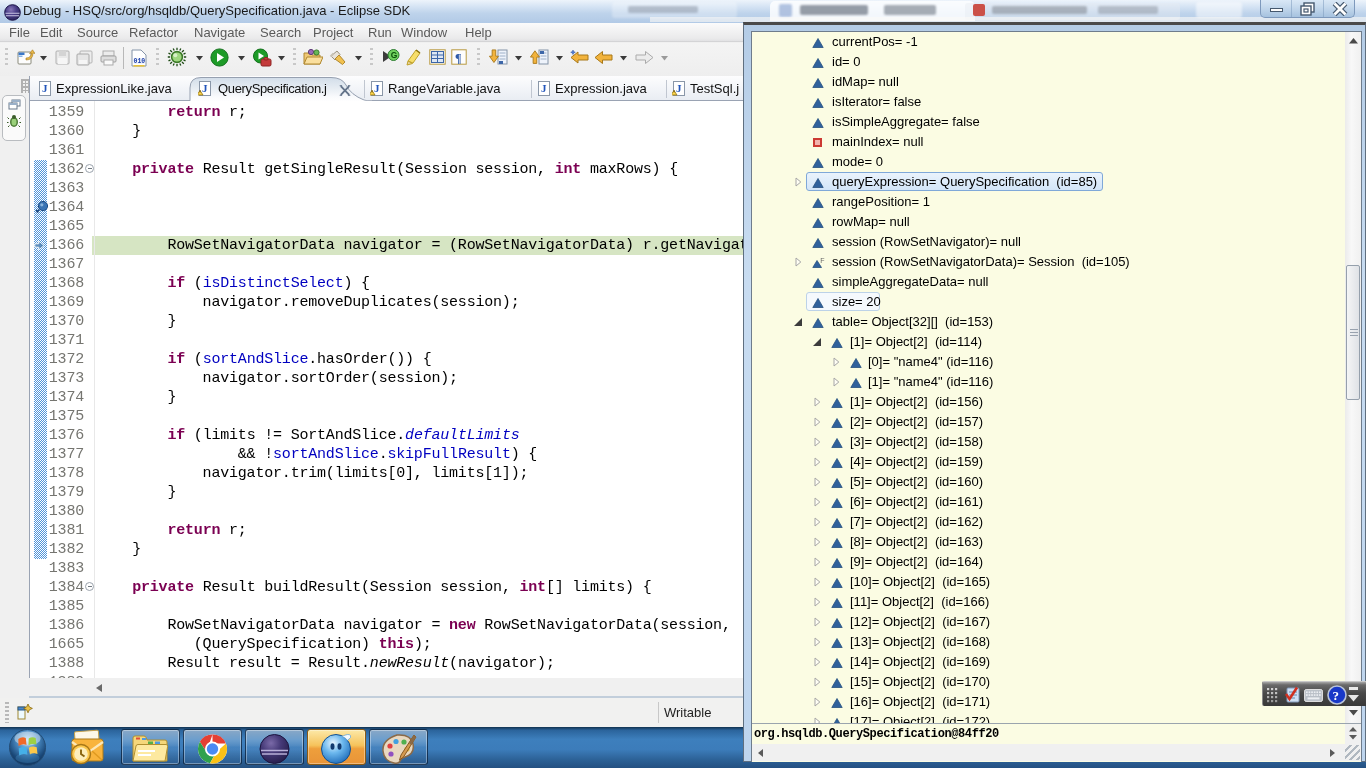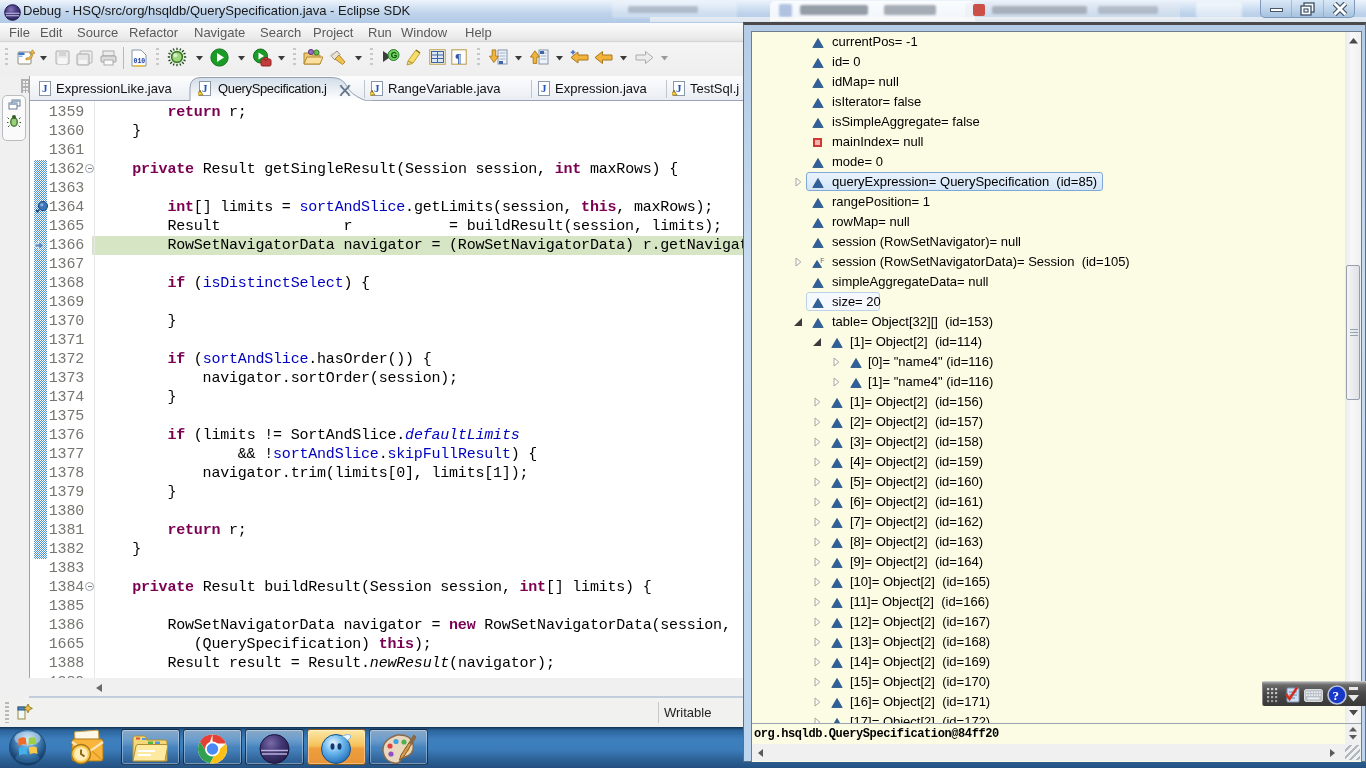--- a/index.html
+++ b/index.html
@@ -364,29 +364,28 @@
 <div id="gutline"></div>
 <div class="ln" style="top:2px">1359</div>
 <div class="cl" style="top:2px">        <b class="k">return</b> r;</div>
 <div class="ln" style="top:21px">1360</div>
 <div class="cl" style="top:21px">    }</div>
 <div class="ln" style="top:40px">1361</div>
 <div class="ln" style="top:59px">1362</div>
 <div class="cl" style="top:59px">    <b class="k">private</b> Result getSingleResult(Session session, <b class="k">int</b> maxRows) {</div>
 <div class="ln" style="top:78px">1363</div>
 <div class="ln" style="top:97px">1364</div>
-<div class="cl" style="top:97px">        <b class="k">int</b>[] limits = <span class="f">sortAndSlice</span>.getLimits(session, <b class="k">this</b>, maxRows);</div>
 <div class="ln" style="top:116px">1365</div>
-<div class="cl" style="top:116px">        Result              r           = buildResult(session, limits);</div>
 <div class="ln" style="top:135px">1366</div>
 <div class="cl" style="top:135px">        RowSetNavigatorData navigator = (RowSetNavigatorData) r.getNavigator();</div>
 <div class="ln" style="top:154px">1367</div>
 <div class="ln" style="top:173px">1368</div>
 <div class="cl" style="top:173px">        <b class="k">if</b> (<span class="f">isDistinctSelect</span>) {</div>
 <div class="ln" style="top:192px">1369</div>
+<div class="cl" style="top:192px">            navigator.removeDuplicates(session);</div>
 <div class="ln" style="top:211px">1370</div>
 <div class="cl" style="top:211px">        }</div>
 <div class="ln" style="top:230px">1371</div>
 <div class="ln" style="top:249px">1372</div>
 <div class="cl" style="top:249px">        <b class="k">if</b> (<span class="f">sortAndSlice</span>.hasOrder()) {</div>
 <div class="ln" style="top:268px">1373</div>
 <div class="cl" style="top:268px">            navigator.sortOrder(session);</div>
 <div class="ln" style="top:287px">1374</div>
 <div class="cl" style="top:287px">        }</div>
 <div class="ln" style="top:306px">1375</div>

